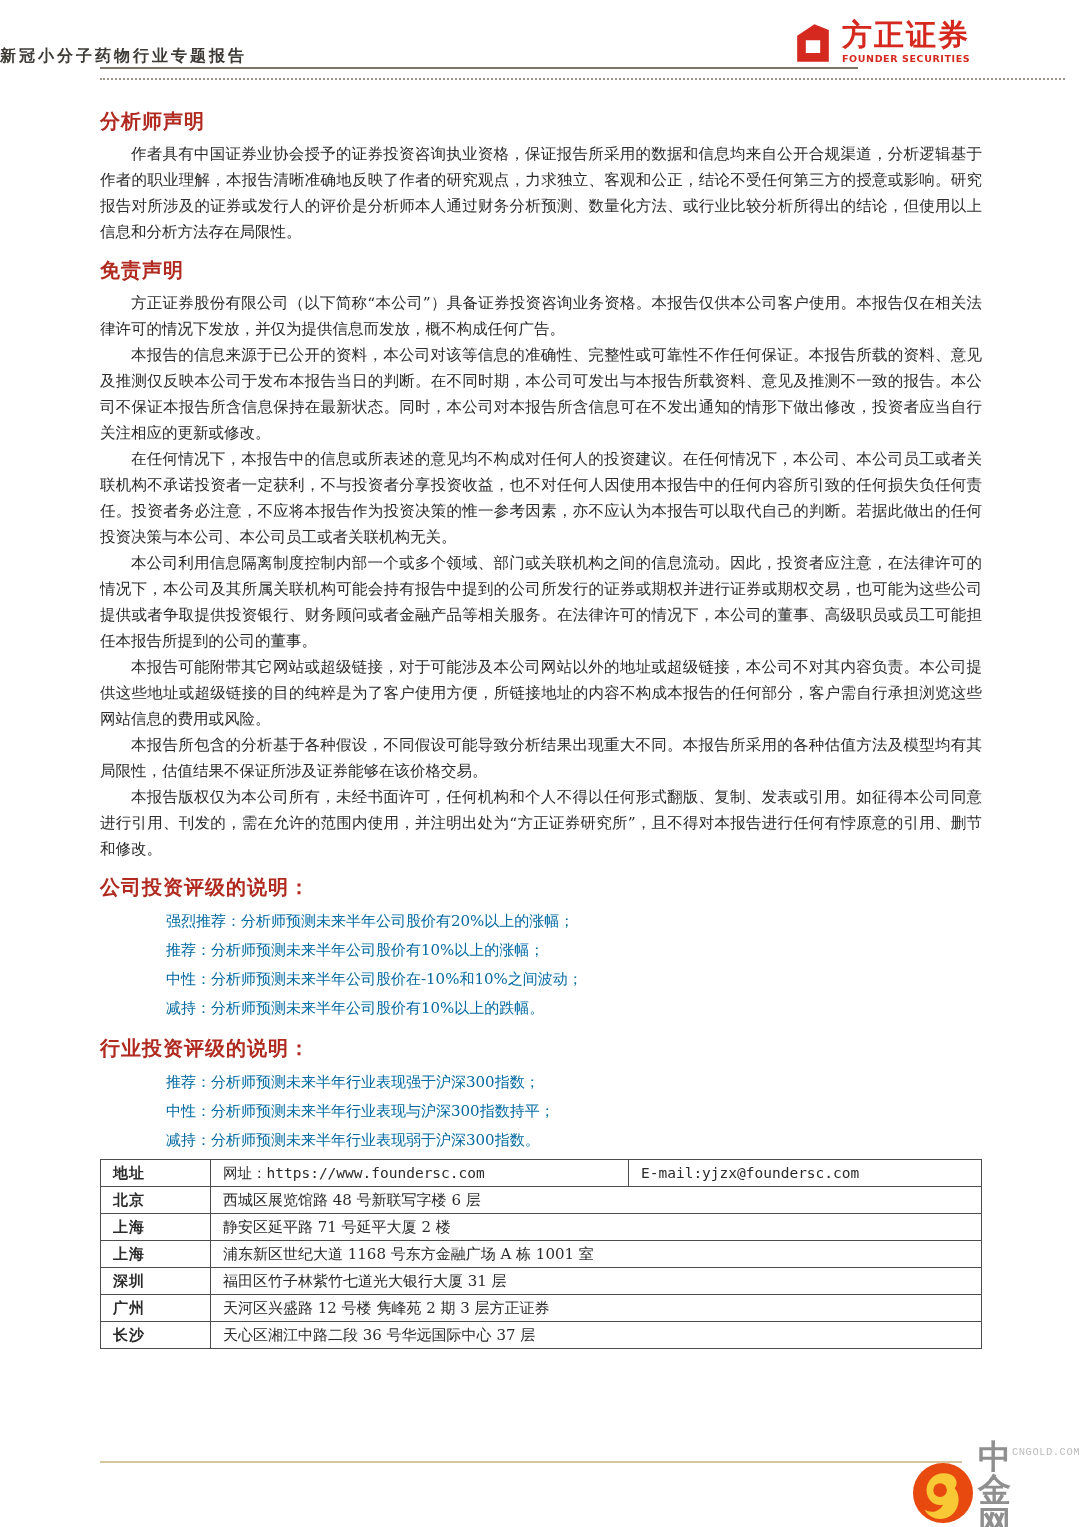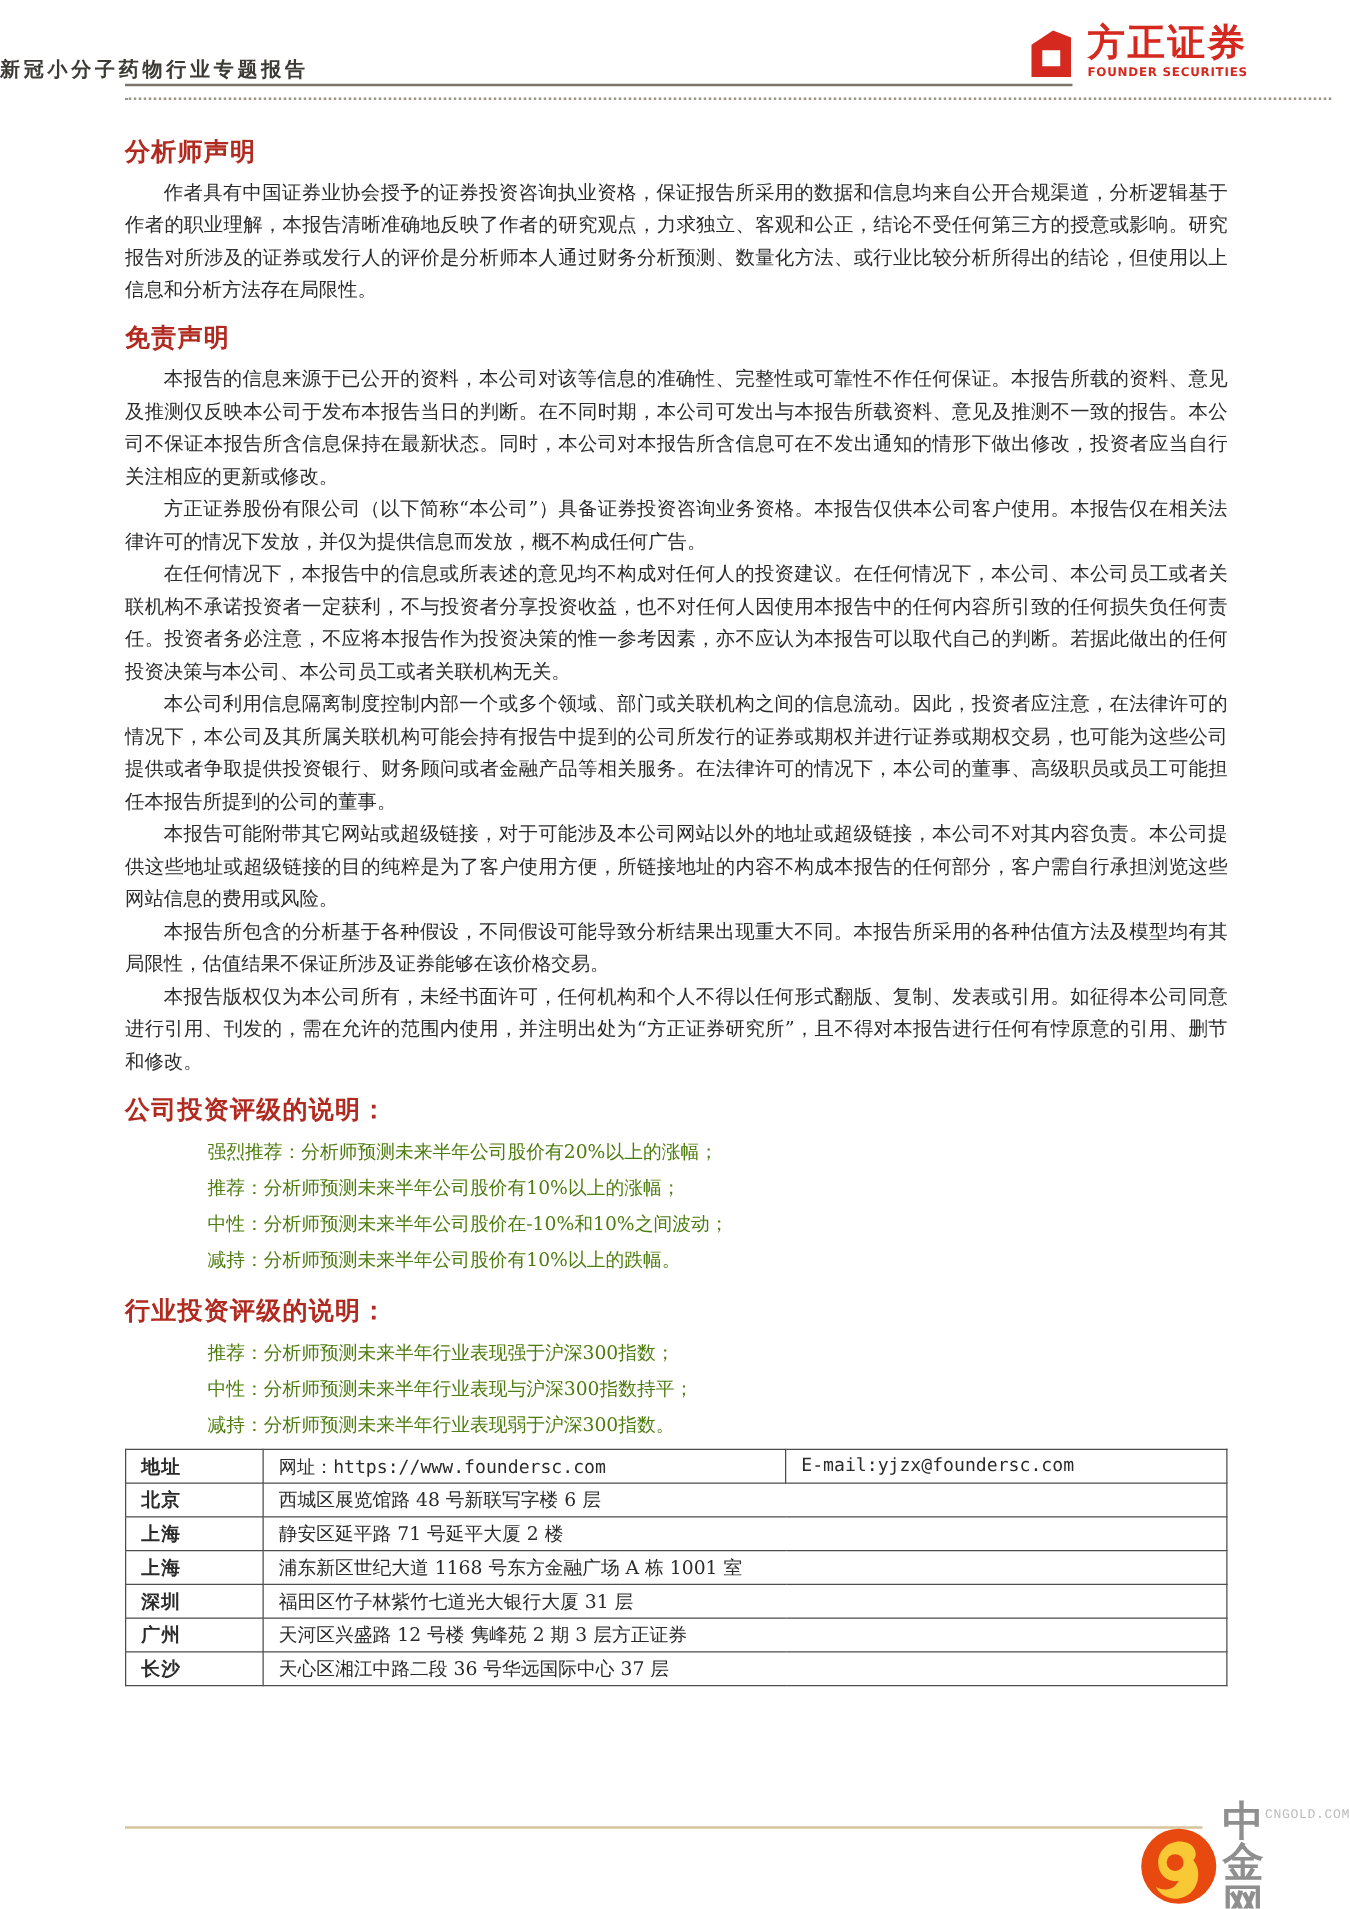--- a/index.html
+++ b/index.html
@@ -12,21 +12,21 @@
     font-family:"DejaVu Serif", serif;
     color:#262626;
     overflow:hidden;
   }
   
   .doc-title {
     position:absolute; top:46px; left:0; width:1010px;
     font-size:16px; letter-spacing:3px; color:#3d3a35; font-weight:600;
   }
   .brand {
-    position:absolute; top:20px; left:818px;
+    position:absolute; top:20px; left:790px;
     display:flex; align-items:flex-start; gap:6px;
   }
   .brand-icon { width:46px; height:46px; }
   .brand-text { display:flex; flex-direction:column; line-height:1; }
   .brand-cn { font-size:30px; font-weight:bold; color:#d5281e; letter-spacing:2px; font-family:"DejaVu Sans", sans-serif; }
   .brand-en { font-size:9.5px; font-weight:bold; color:#d5281e; letter-spacing:0.6px; margin-top:4px; font-family:"DejaVu Sans", sans-serif; }
   .rule-solid {
     position:absolute; top:67px; left:100px; width:758px;
     border-top:2px solid #7d7668;
   }
@@ -42,21 +42,21 @@
     font-size:20px; font-weight:bold; color:#b02a20;
     margin:12px 0 6px 0; letter-spacing:1px;
     font-family:"DejaVu Sans", sans-serif;
   }
   p.body {
     font-size:15.5px; line-height:26px; text-align:justify;
     text-indent:2em; color:#2b2b2b;
   }
   .rating-list { margin:2px 0 4px 0; }
   .rating-list div {
-    font-size:15px; line-height:29px; color:#4d7c0f;
+    font-size:15px; line-height:29px; color:#0369a1;
     padding-left:66px;
   }
   
   table.contact {
     width:882px; 
     border-collapse:collapse;
     font-size:15px;
   }
   table.contact td {
     border:1.5px solid #4d4d4d;
@@ -105,22 +105,22 @@
 
   <div class="rule-solid"></div>
   <div class="rule-dotted"></div>
 
   <div class="content">
 
     <h2 class="sec">分析师声明</h2>
     <p class="body">作者具有中国证券业协会授予的证券投资咨询执业资格，保证报告所采用的数据和信息均来自公开合规渠道，分析逻辑基于作者的职业理解，本报告清晰准确地反映了作者的研究观点，力求独立、客观和公正，结论不受任何第三方的授意或影响。研究报告对所涉及的证券或发行人的评价是分析师本人通过财务分析预测、数量化方法、或行业比较分析所得出的结论，但使用以上信息和分析方法存在局限性。</p>
 
     <h2 class="sec">免责声明</h2>
+    <p class="body">方正证券股份有限公司（以下简称“本公司”）具备证券投资咨询业务资格。本报告仅供本公司客户使用。本报告仅在相关法律许可的情况下发放，并仅为提供信息而发放，概不构成任何广告。</p>
     <p class="body">本报告的信息来源于已公开的资料，本公司对该等信息的准确性、完整性或可靠性不作任何保证。本报告所载的资料、意见及推测仅反映本公司于发布本报告当日的判断。在不同时期，本公司可发出与本报告所载资料、意见及推测不一致的报告。本公司不保证本报告所含信息保持在最新状态。同时，本公司对本报告所含信息可在不发出通知的情形下做出修改，投资者应当自行关注相应的更新或修改。</p>
-    <p class="body">方正证券股份有限公司（以下简称“本公司”）具备证券投资咨询业务资格。本报告仅供本公司客户使用。本报告仅在相关法律许可的情况下发放，并仅为提供信息而发放，概不构成任何广告。</p>
     <p class="body">在任何情况下，本报告中的信息或所表述的意见均不构成对任何人的投资建议。在任何情况下，本公司、本公司员工或者关联机构不承诺投资者一定获利，不与投资者分享投资收益，也不对任何人因使用本报告中的任何内容所引致的任何损失负任何责任。投资者务必注意，不应将本报告作为投资决策的惟一参考因素，亦不应认为本报告可以取代自己的判断。若据此做出的任何投资决策与本公司、本公司员工或者关联机构无关。</p>
     <p class="body">本公司利用信息隔离制度控制内部一个或多个领域、部门或关联机构之间的信息流动。因此，投资者应注意，在法律许可的情况下，本公司及其所属关联机构可能会持有报告中提到的公司所发行的证券或期权并进行证券或期权交易，也可能为这些公司提供或者争取提供投资银行、财务顾问或者金融产品等相关服务。在法律许可的情况下，本公司的董事、高级职员或员工可能担任本报告所提到的公司的董事。</p>
     <p class="body">本报告可能附带其它网站或超级链接，对于可能涉及本公司网站以外的地址或超级链接，本公司不对其内容负责。本公司提供这些地址或超级链接的目的纯粹是为了客户使用方便，所链接地址的内容不构成本报告的任何部分，客户需自行承担浏览这些网站信息的费用或风险。</p>
     <p class="body">本报告所包含的分析基于各种假设，不同假设可能导致分析结果出现重大不同。本报告所采用的各种估值方法及模型均有其局限性，估值结果不保证所涉及证券能够在该价格交易。</p>
     <p class="body">本报告版权仅为本公司所有，未经书面许可，任何机构和个人不得以任何形式翻版、复制、发表或引用。如征得本公司同意进行引用、刊发的，需在允许的范围内使用，并注明出处为“方正证券研究所”，且不得对本报告进行任何有悖原意的引用、删节和修改。</p>
 
     <h2 class="sec">公司投资评级的说明：</h2>
     <div class="rating-list">
       <div>强烈推荐：分析师预测未来半年公司股价有20%以上的涨幅；</div>
       <div>推荐：分析师预测未来半年公司股价有10%以上的涨幅；</div>

